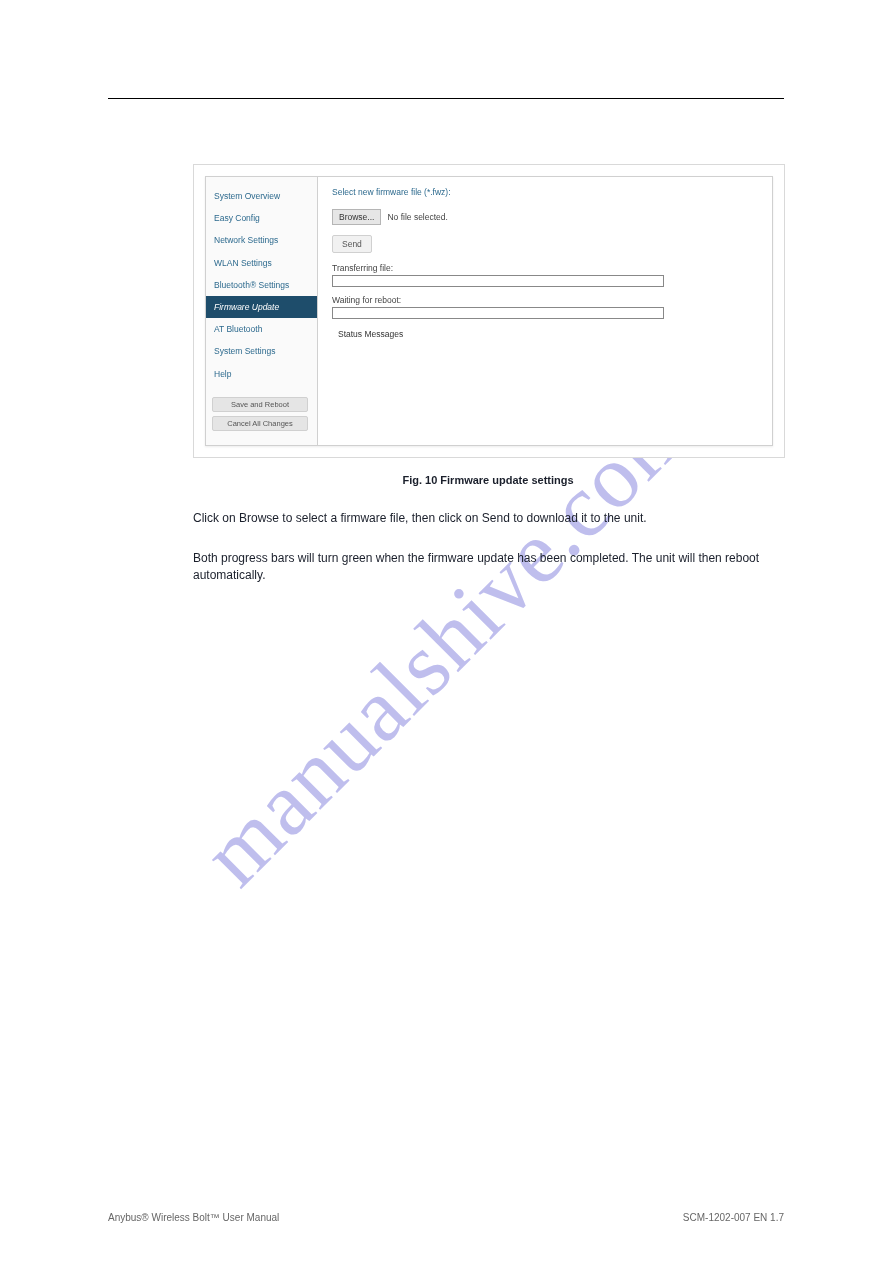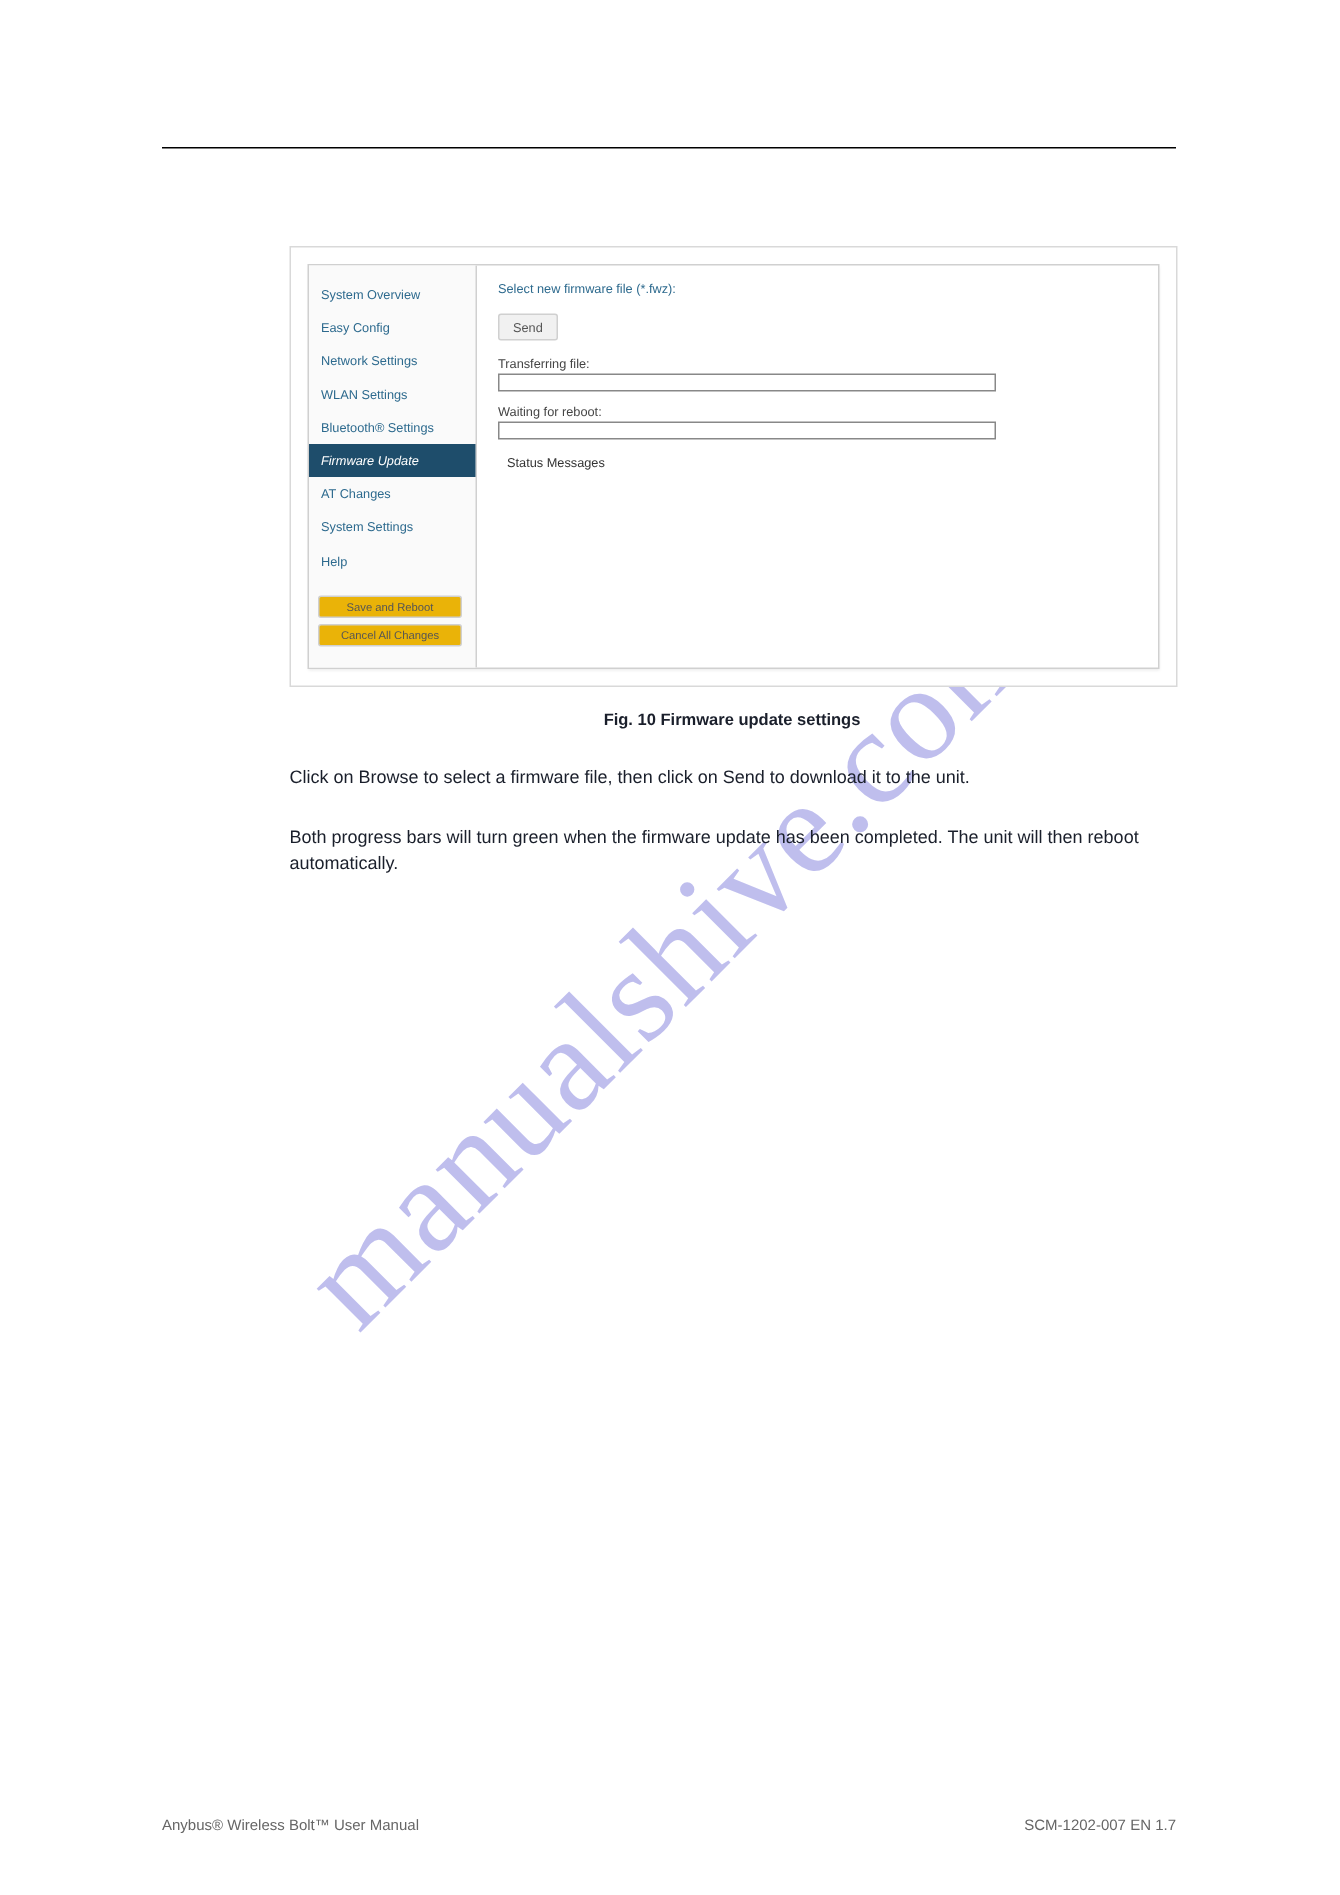--- a/index.html
+++ b/index.html
@@ -83,21 +83,21 @@
 
   .side-buttons {
     margin: 12px 6px 0 6px;
   }
   .side-btn {
     display: block;
     width: 96px;
     margin-bottom: 4px;
     font-size: 7.5px;
     color: #555;
-    background: #eab308;
+    background: #e5e5e5;
     border: 1px solid #d0d0d0;
     border-radius: 2px;
     padding: 2px 0;
     text-align: center;
     cursor: pointer;
   }
 
   .main {
     flex: 1;
     padding: 10px 14px 10px 14px;
@@ -200,33 +200,37 @@
   <div class="panel-wrap">
     <div class="panel-inner">
 
       <div class="sidebar">
         <div class="nav-item">System Overview</div>
         <div class="nav-item">Easy Config</div>
         <div class="nav-item">Network Settings</div>
         <div class="nav-item">WLAN Settings</div>
         <div class="nav-item">Bluetooth® Settings</div>
         <div class="nav-item active">Firmware Update</div>
-        <div class="nav-item">AT Changes</div>
+        <div class="nav-item">AT Bluetooth</div>
         <div class="nav-item">System Settings</div>
         <div class="nav-item">Help</div>
 
         <div class="side-buttons">
           <button class="side-btn">Save and Reboot</button>
           <button class="side-btn">Cancel All Changes</button>
         </div>
       </div>
 
       <div class="main">
         <div class="heading">Select new firmware file (*.fwz):</div>
 
+        <div class="file-row">
+          <button class="browse-btn">Browse...</button>
+          <span class="file-status">No file selected.</span>
+        </div>
 
         <button class="send-btn">Send</button>
 
         <div class="field-label">Transferring file:</div>
         <div class="progress-box"></div>
 
         <div class="field-label">Waiting for reboot:</div>
         <div class="progress-box"></div>
 
         <div class="status-heading">Status Messages</div>

